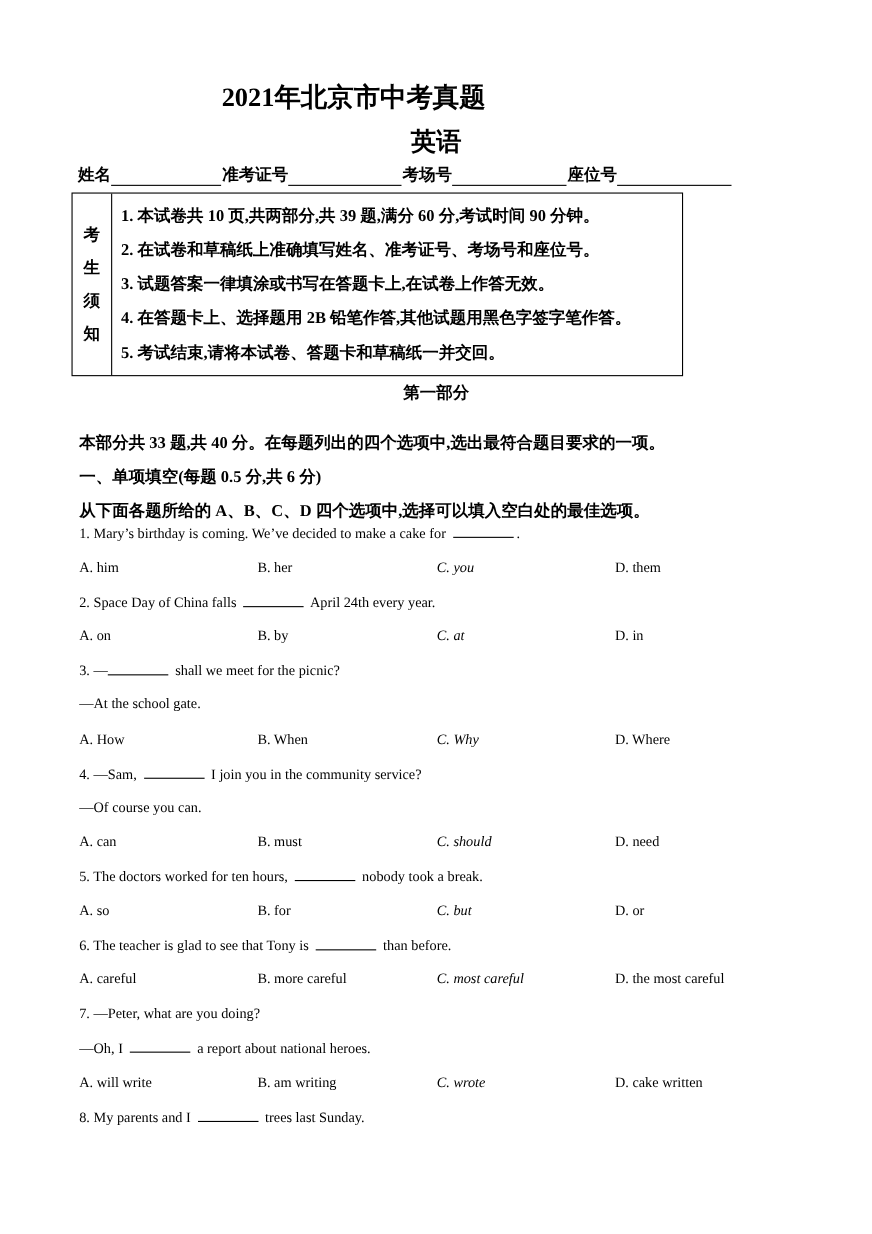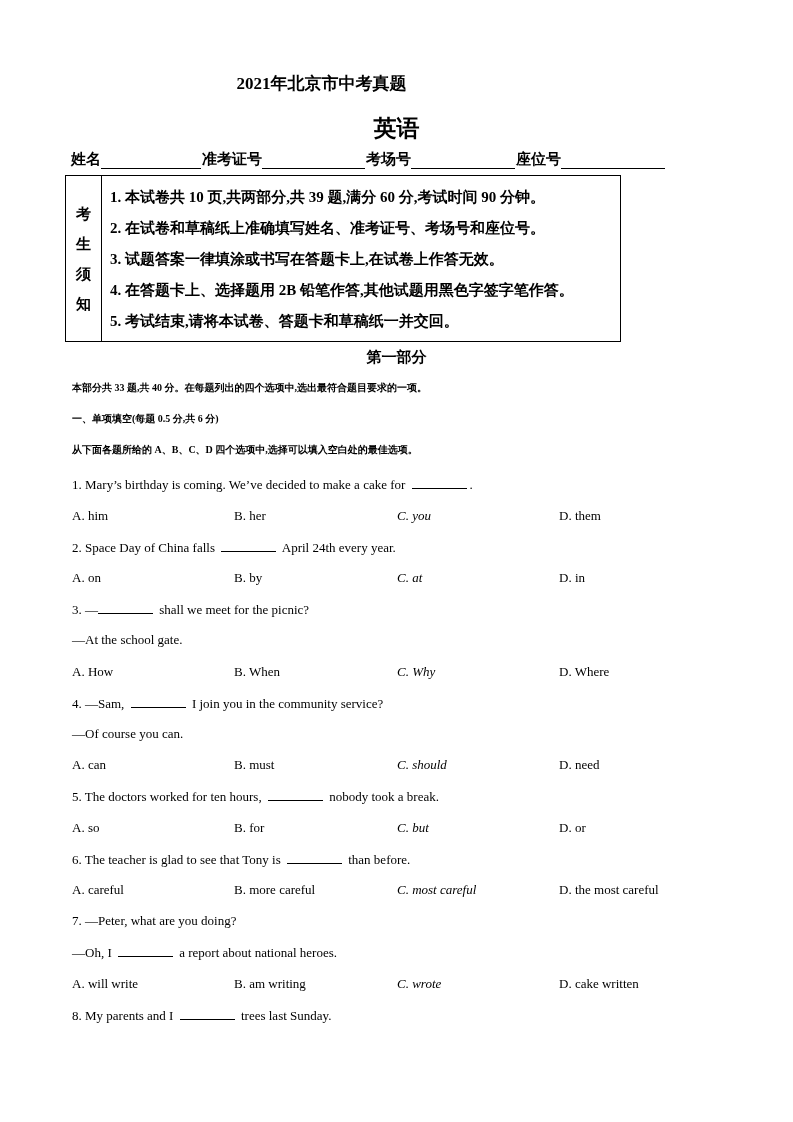--- a/index.html
+++ b/index.html
@@ -1,28 +1,28 @@
 <!DOCTYPE html>
 <html><head>
 <meta charset="utf-8">
 <style>
   html, body { margin: 0; padding: 0; background: #ffffff; }
   body { width: 793px; height: 1122px; position: relative; overflow: hidden; color: #000; }
   .abs { position: absolute; white-space: nowrap; text-align: center; }
-  .title { font-weight: bold; font-size: 17px; left: 0; width: 643px; text-align: center; top: 72px; font-family: "Liberation Serif", "DejaVu Serif", serif; }
+  .title { font-weight: bold; font-size: 24px; left: 0; width: 643px; text-align: center; top: 72px; font-family: "Liberation Serif", "DejaVu Serif", serif; }
   .subtitle { font-weight: bold; font-size: 23px; left: 0; width: 793px; text-align: center; top: 113px; font-family: "Liberation Serif", "DejaVu Serif", serif; }
   .fields { top: 150px; left: 71px; font-size: 15px; font-weight: bold; font-family: "Liberation Serif", "DejaVu Serif", serif; display: flex; align-items: flex-end; }
   .field-label { display: inline-block; }
   .field-blank { display: inline-block; height: 14px; border-bottom: 1px solid #000; margin-right: 1px; }
   .notice-box { position: absolute; left: 65px; top: 175px; width: 556px; height: 167px; border: 1px solid #000; box-sizing: border-box; }
   .notice-side { position: absolute; left: 0; top: 0; width: 36px; height: 100%; border-right: 1px solid #000; box-sizing: border-box; display: flex; flex-direction: column; align-items: center; justify-content: center; font-weight: bold; font-size: 15px; line-height: 30px; font-family: "Liberation Serif", "DejaVu Serif", serif; }
   .notice-list { position: absolute; left: 44px; top: 9px; font-weight: bold; font-size: 15px; font-family: "Liberation Serif", "DejaVu Serif", serif; }
   .notice-item { height: 31px; line-height: 24px; white-space: nowrap; }
   .part-title { top: 348px; left: 0; width: 793px; text-align: center; font-weight: bold; font-size: 15px; font-family: "Liberation Serif", "DejaVu Serif", serif; }
-  .bold-line { left: 72px; font-weight: bold; font-size: 10px; font-family: "Liberation Serif", "DejaVu Serif", serif; }
+  .bold-line { left: 72px; font-weight: bold; font-size: 15px; font-family: "Liberation Serif", "DejaVu Serif", serif; margin-top: 12px; }
   .q { left: 72px; font-size: 13px; font-family: "Liberation Serif", "DejaVu Serif", serif; }
   .blank { display: inline-block; border-bottom: 1px solid #000; width: 55px; height: 12px; vertical-align: baseline; margin: 0 3px; }
   .opt { font-size: 13px; font-family: "Liberation Serif", "DejaVu Serif", serif; }
   .o1 { left: 72px; } .o2 { left: 234px; } .o3 { left: 397px; font-style: italic; } .o4 { left: 559px; }
 </style>
 </head>
 <body>
 
 <div class="abs title">2021年北京市中考真题</div>
 <div class="abs subtitle">英语</div>

